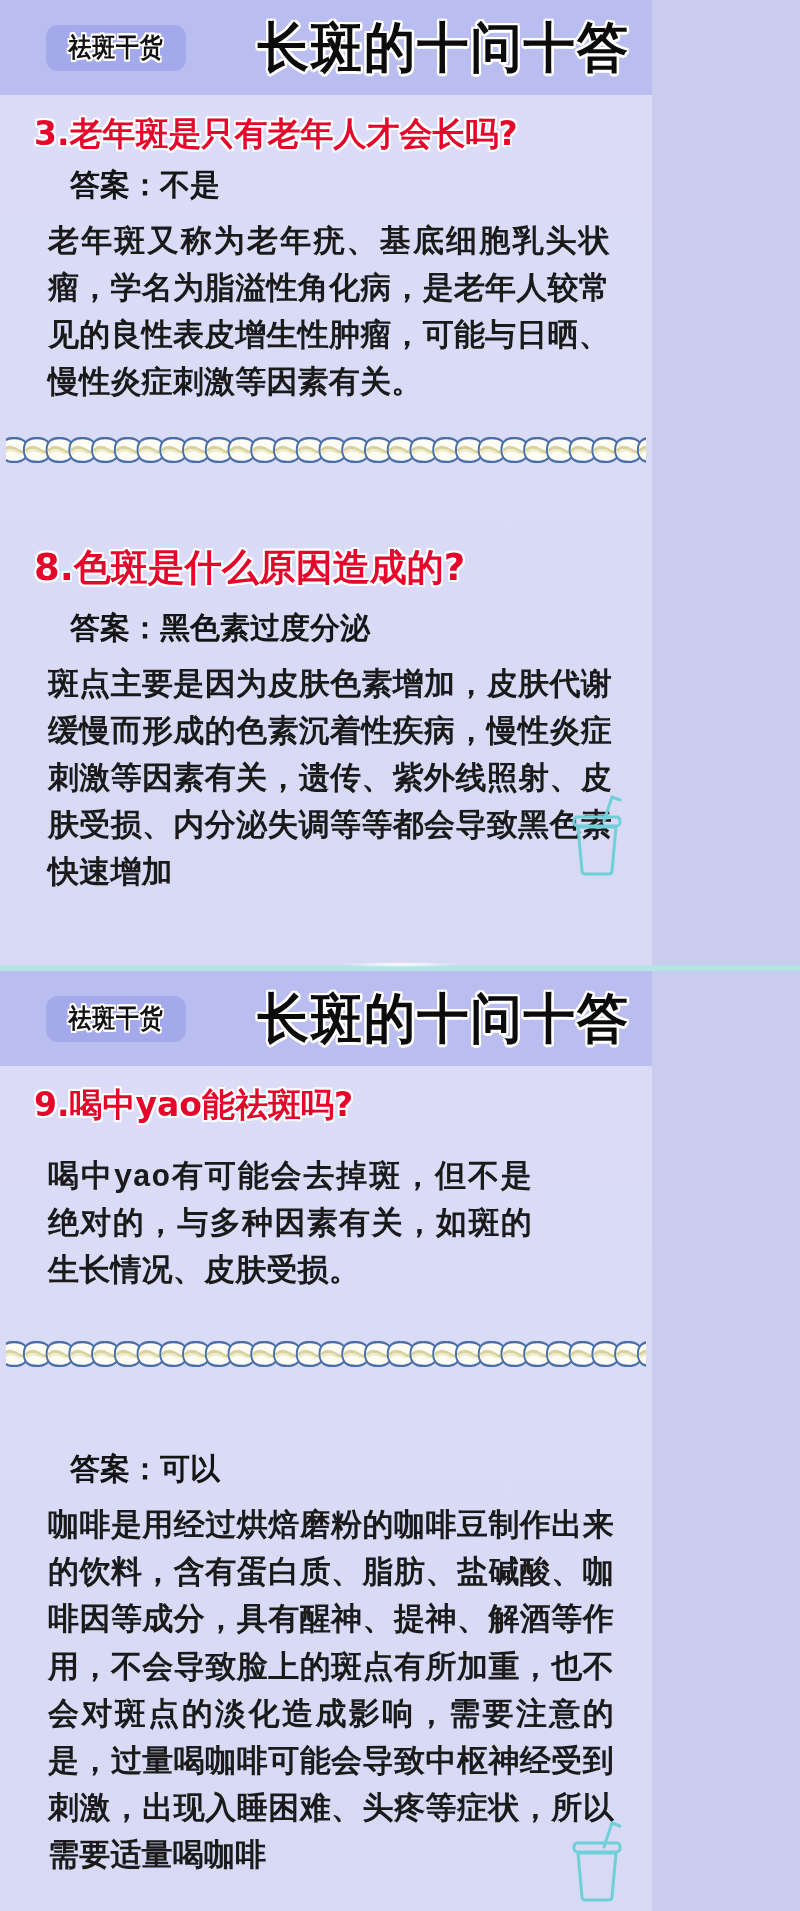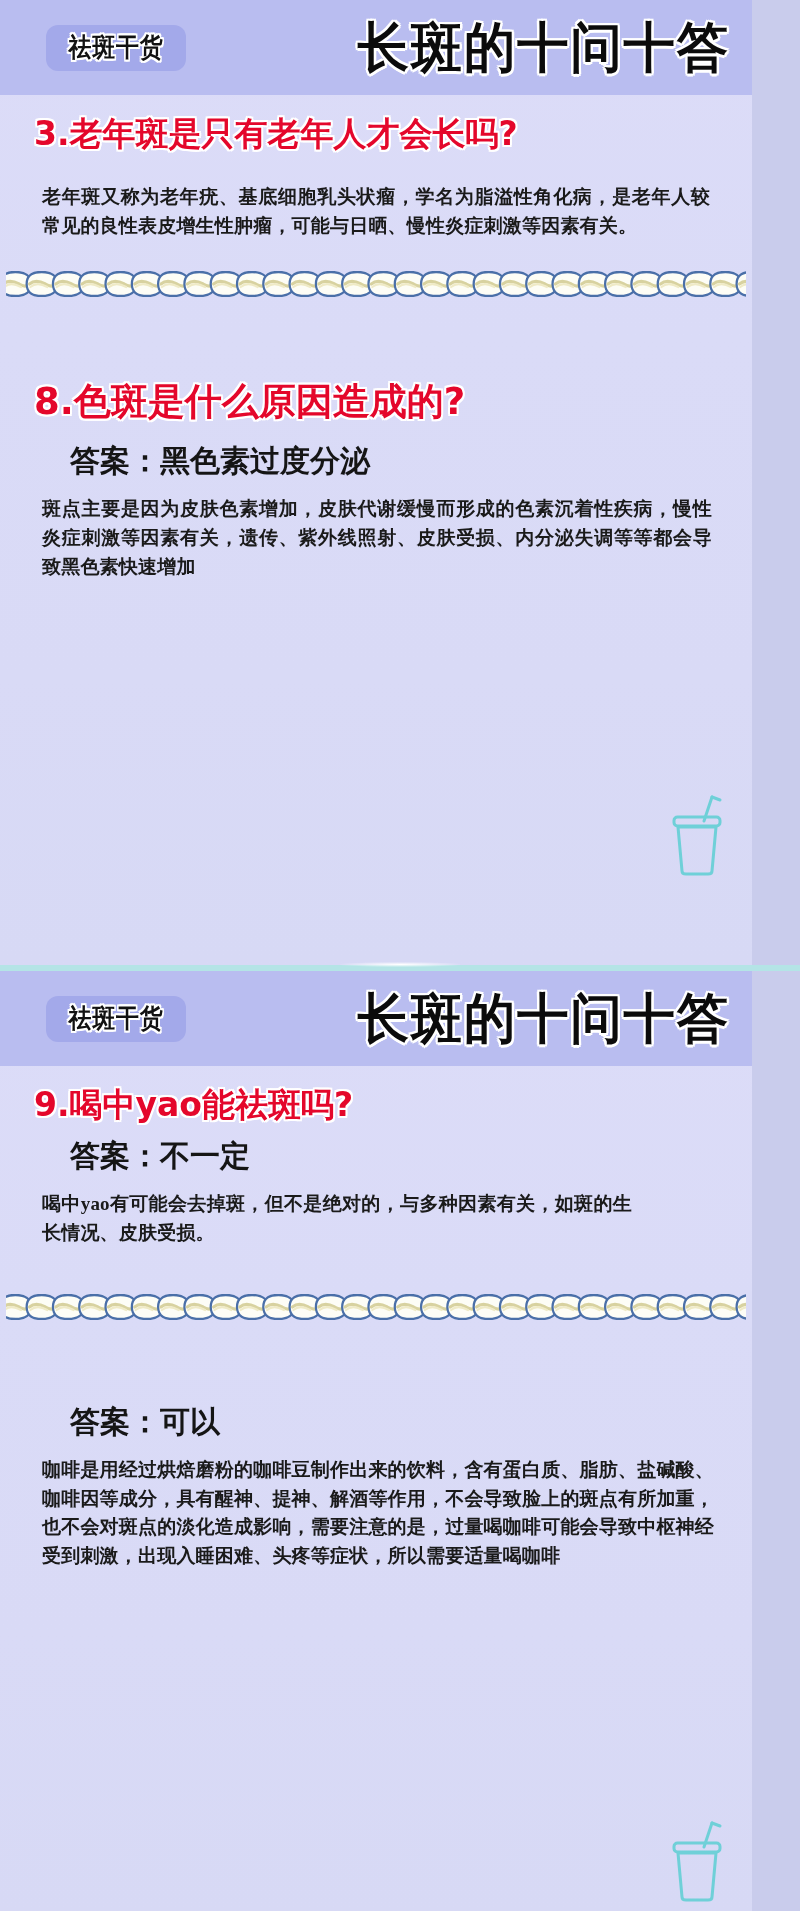--- a/index.html
+++ b/index.html
@@ -12,21 +12,21 @@
     position:relative;
     width:800px;
     min-height:1911px;
     overflow:hidden;
     background:#c9ccec;
   }
 
   
   .panel{
     position:relative;
-    width:752px;
+    width:652px;
     background:linear-gradient(180deg,#dcdcf8 0%,#dadbf7 35%,#d9daf6 70%,#d7d9f5 100%);
     overflow:hidden;
   }
   .panel.p1{ height:965px; }
   .panel.p2{ height:946px; }
 
   .panel-sep{
     width:800px;
     height:6px;
     background:#b4e4e6;
@@ -108,27 +108,28 @@
   }
   .q-answer{
     margin-left:36px;
     font-size:30px;
     font-weight:bold;
     color:#151515;
     line-height:1.2;
     font-family:"DejaVu Sans",sans-serif;
   }
   .q-body{
-    font-size:19px;
+    font-size:31px;
     font-weight:bold;
     color:#1a1a1a;
     line-height:1.52;
     letter-spacing:0.2px;
-    font-family:Liberation Serif, serif;
+    font-family:Liberation Mono, monospace;
     text-align:justify;
+    margin-left:6px;
   }
 
   
   .sp-a{ height:20px; }
   .sp-b{ height:16px; }
   .sp-c{ height:14px; }
 
   
   .rope{
     width:100%;
@@ -161,20 +162,21 @@
         <span class="badge-text">祛斑干货</span>
       </div>
       <div class="header-title">长斑的十问十答</div>
     </div>
 
     <div class="sp-a"></div>
 
     <div class="qa-block">
       <div class="q-title">3.老年斑是只有老年人才会长吗?</div>
       <div class="sp-c"></div>
+      <div class="q-answer">答案：不是</div>
       <div class="sp-b"></div>
       <div class="q-body" style="padding-left:8px;padding-right:12px;">老年斑又称为老年疣、基底细胞乳头状瘤，学名为脂溢性角化病，是老年人较常见的良性表皮增生性肿瘤，可能与日晒、慢性炎症刺激等因素有关。</div>
     </div>
 
     <div class="spacer-md"></div>
 
     <div class="rope-wrap">
       <svg class="rope" viewBox="0 0 788 26" preserveAspectRatio="none">
         <defs>
           <g id="lk1">
@@ -244,21 +246,20 @@
         <span class="badge-text">祛斑干货</span>
       </div>
       <div class="header-title">长斑的十问十答</div>
     </div>
 
     <div class="sp-a"></div>
 
     <div class="qa-block">
       <div class="q-title">9.喝中yao能祛斑吗?</div>
       <div class="sp-c"></div>
-      <div class="q-answer">答案：不一定</div>
       <div class="sp-b"></div>
       <div class="q-body" style="padding-left:8px;padding-right:90px;">喝中yao有可能会去掉斑，但不是绝对的，与多种因素有关，如斑的生长情况、皮肤受损。</div>
     </div>
 
     <div class="spacer-lg"></div>
 
     <div class="rope-wrap">
       <svg class="rope" viewBox="0 0 788 26" preserveAspectRatio="none">
         <g>
           <use href="#lk1" x="-6"></use>

